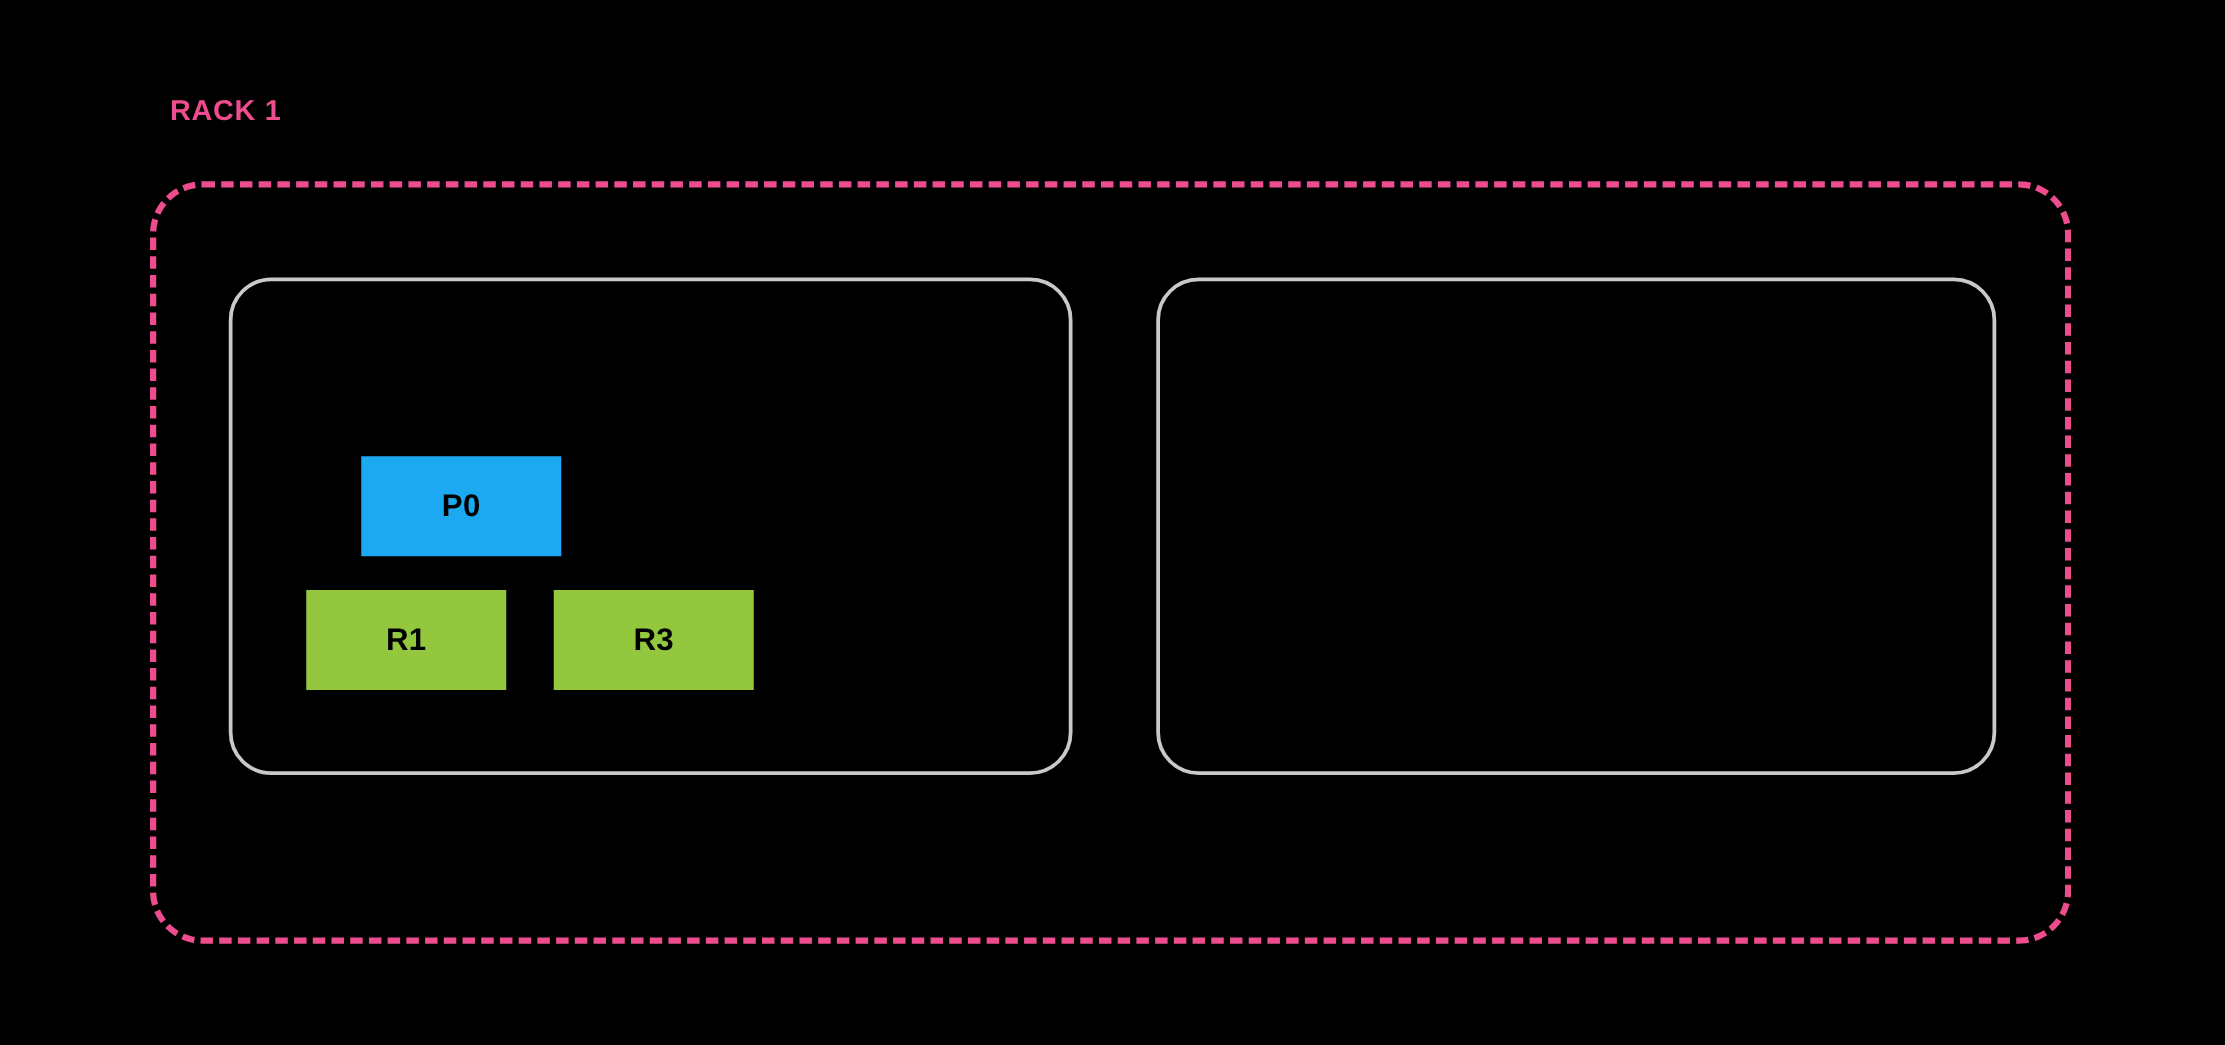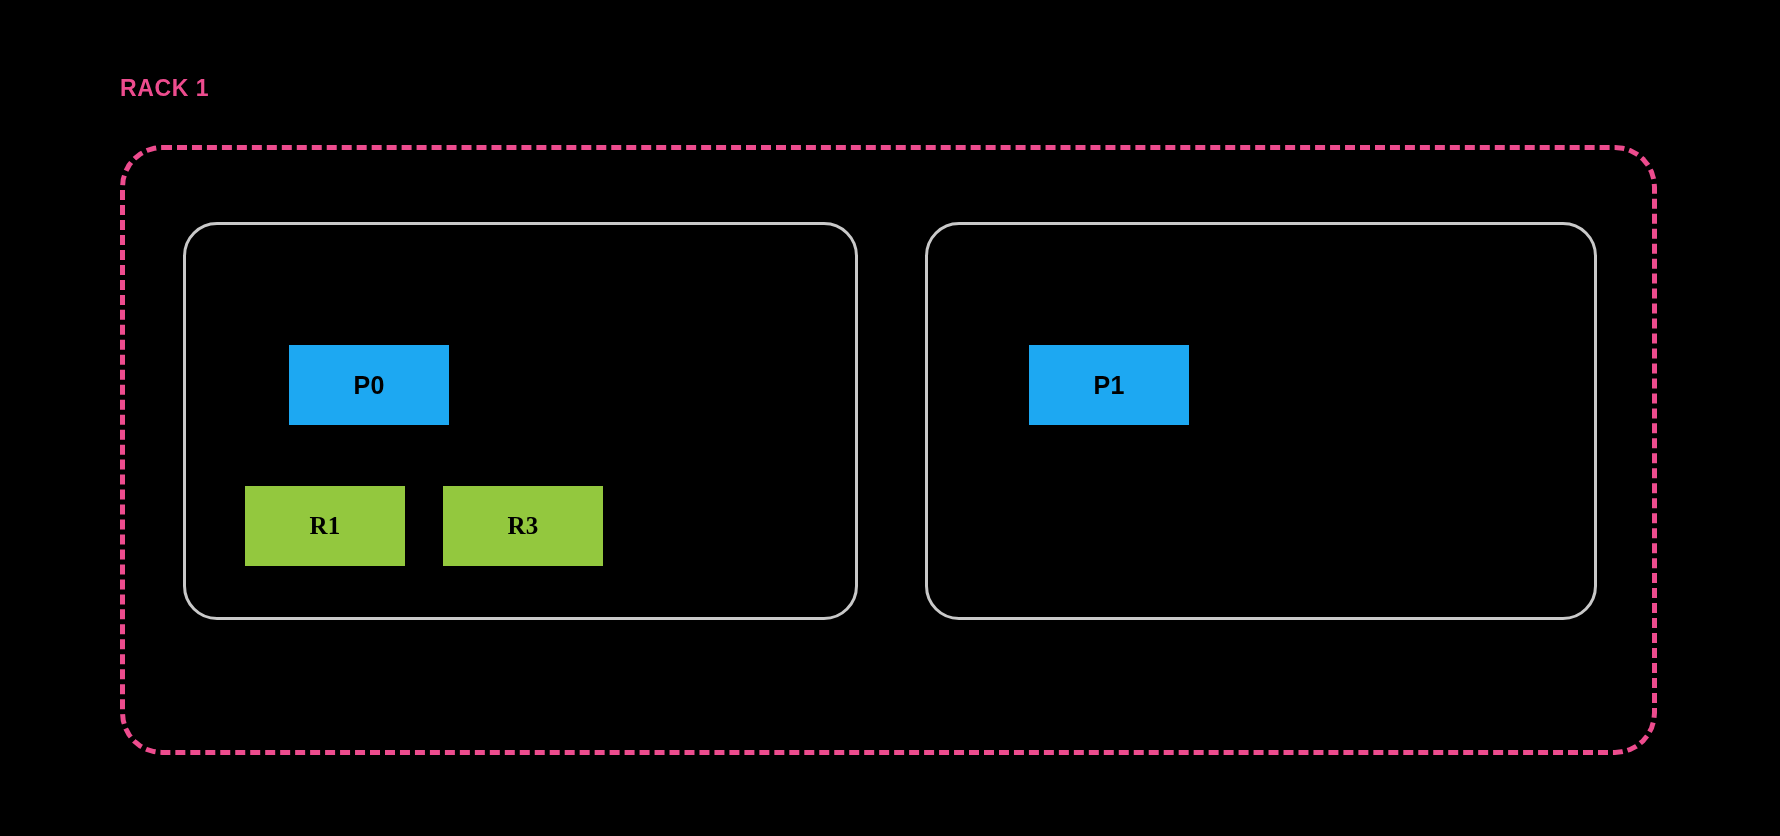--- a/index.html
+++ b/index.html
@@ -14,21 +14,21 @@
     position: relative;
     width: 1780px;
     height: 836px;
     background: #000000;
     overflow: hidden;
   }
 
   
   .rack-label {
     position: absolute;
-    left: 120px;
+    left: 136px;
     top: 74px;
     font-size: 23px;
     font-weight: bold;
     letter-spacing: 0.6px;
     color: #ED4C8E;
     white-space: nowrap;
     line-height: 28px;
   }
 
   
@@ -66,22 +66,22 @@
 
   
   .chip-row {
     position: absolute;
     display: flex;
     flex-direction: row;
     gap: 38px;
   }
   .node-box.left  .chip-row { left: 59px; }
   .node-box.right .chip-row { left: 57px; }
-  .chip-row.row-0 { top: 120px; padding-left: 44px; }
-  .chip-row.row-1 { top: 261px; font-family: Liberation Serif, serif; }
+  .chip-row.row-0 { top: 140px; padding-left: 44px; }
+  .chip-row.row-1 { top: 247px; }
 
   .chip {
     width: 160px;
     height: 80px;
     display: flex;
     align-items: center;
     justify-content: center;
     font-size: 25px;
     font-weight: bold;
     color: #000000;
@@ -105,17 +105,16 @@
       <div class="chip primary">P0</div>
     </div>
     <div class="chip-row row-1">
       <div class="chip replica">R1</div>
       <div class="chip replica">R3</div>
     </div>
   </div>
 
   <div class="node-box right">
     <div class="chip-row row-0">
-      <div class="chip primary">P1</div>
     </div>
   </div>
 
 </div>
 
 </body></html>

